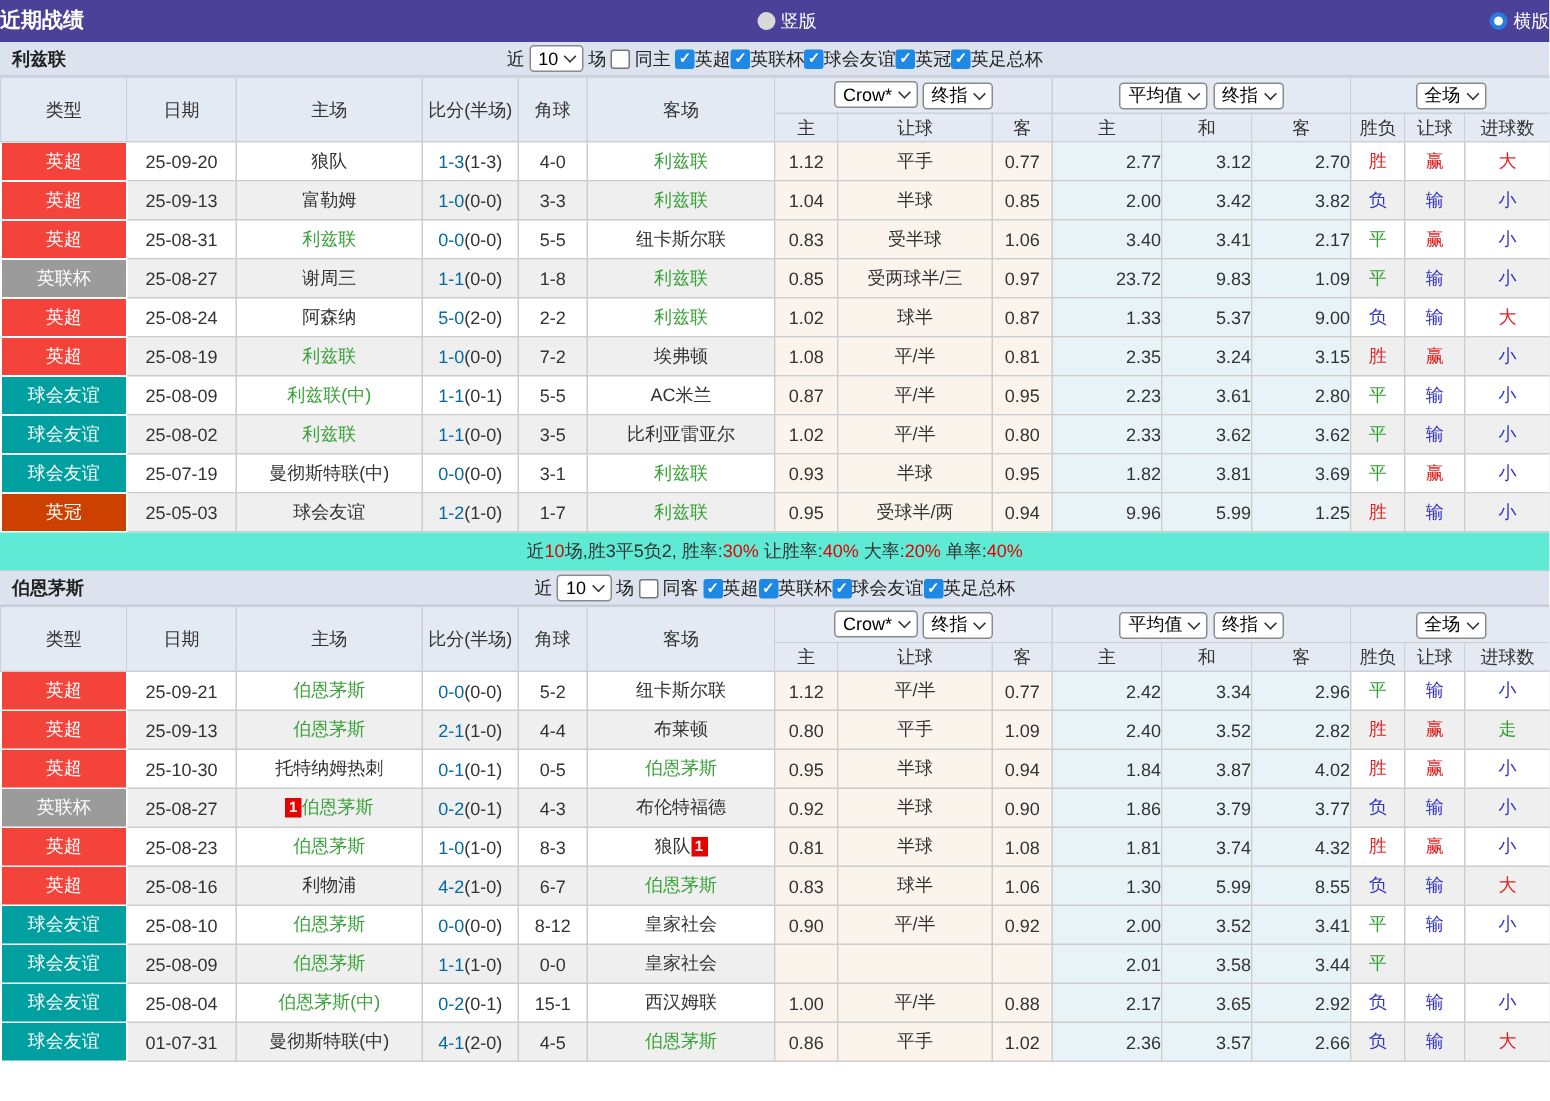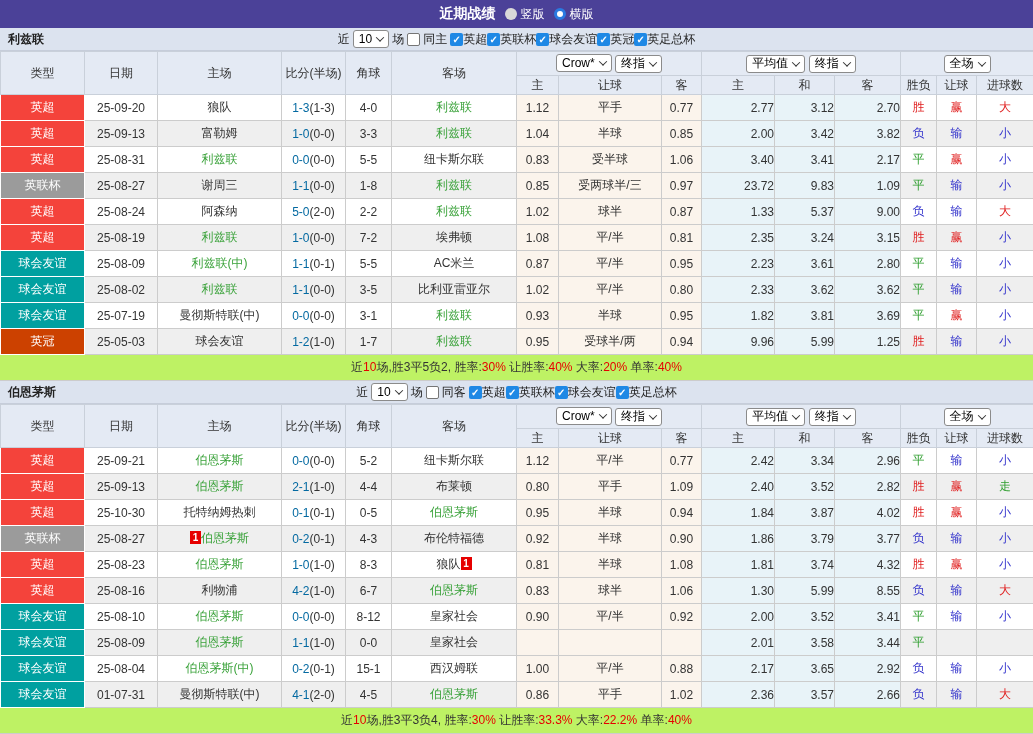--- a/index.html
+++ b/index.html
@@ -1,20 +1,20 @@
 <!DOCTYPE html>
 <html><head>
 <meta charset="utf-8">
 <style>
   * { box-sizing: border-box; margin: 0; padding: 0; }
   html,body { width: 1033px; background: #fff; }
   body { font-family: "Liberation Sans", sans-serif; font-size: 12px; color: #333; }
 
   
-  .topbar { height: 28px; background: #4b4198; display: flex; align-items: center; justify-content: center; gap: 9px; color: #fff; }
+  .topbar { height: 28px; background: #4b4198; display: flex; align-items: center; justify-content: space-between; gap: 9px; color: #fff; }
   .topbar .title { font-weight: bold; font-size: 14px; }
   .radio-wrap { display: inline-flex; align-items: center; gap: 4px; font-size: 12px; cursor: default; }
   .radio { width: 12px; height: 12px; border-radius: 50%; display: inline-block; }
   .radio.off { background: #d9d9d9; }
   .radio.on { background: #fff; border: 3px solid #2a7ae0; }
 
   
   .section-header { height: 23px; background: #dce3ef; border-bottom: 1px solid #c6cdda; position: relative; display: flex; align-items: center; }
   .team-name { position: absolute; left: 8px; font-weight: bold; color: #222; }
   .filterbar { margin: 0 auto; display: flex; align-items: center; gap: 3px; }
@@ -42,21 +42,21 @@
   td.type-cell { color: #fff; border: 1px solid #fff; }
   .green { color: #3aa23a; }
   .sc-red { color: #0369a1; }
   .sc-dark { color: #333; }
   .o-red { color: #e02020; }
   .o-green { color: #2e9e2e; }
   .o-blue { color: #3333cc; }
   .badge-rc { display: inline-block; background: #e60000; color: #fff; width: 11px; line-height: 13px; font-size: 10px; font-weight: bold; vertical-align: 1px; }
 
   
-  .summary { height: 26px; line-height: 25px; text-align: center; border-bottom: 1px solid #ccc; background: #bef264; }
+  .summary { height: 26px; line-height: 25px; text-align: center; border-bottom: 1px solid #ccc; background: #5eead4; }
   .sum-d { color: #333; }
   .sum-r { color: #e60000; }
 </style>
 </head>
 <body>
 
 <div class="topbar">
   <span class="title">近期战绩</span>
   <span class="radio-wrap">
     <span class="radio off"></span>
@@ -596,14 +596,13 @@
           <td class="crow">1.02</td>
           <td class="avg">2.36</td>
           <td class="avg">3.57</td>
           <td class="avg">2.66</td>
           <td class="o-blue">负</td>
           <td class="o-blue">输</td>
           <td class="o-red">大</td>
         </tr>
       </tbody>
   </table>
-  <div class="summary"><span class="sum-d">近</span><span class="sum-r">10</span><span class="sum-d">场,胜3平3负4, 胜率:</span><span class="sum-r">30%</span><span class="sum-d"> 让胜率:</span><span class="sum-r">33.3%</span><span class="sum-d"> 大率:</span><span class="sum-r">22.2%</span><span class="sum-d"> 单率:</span><span class="sum-r">40%</span></div>
 </div>
 
 </body></html>

